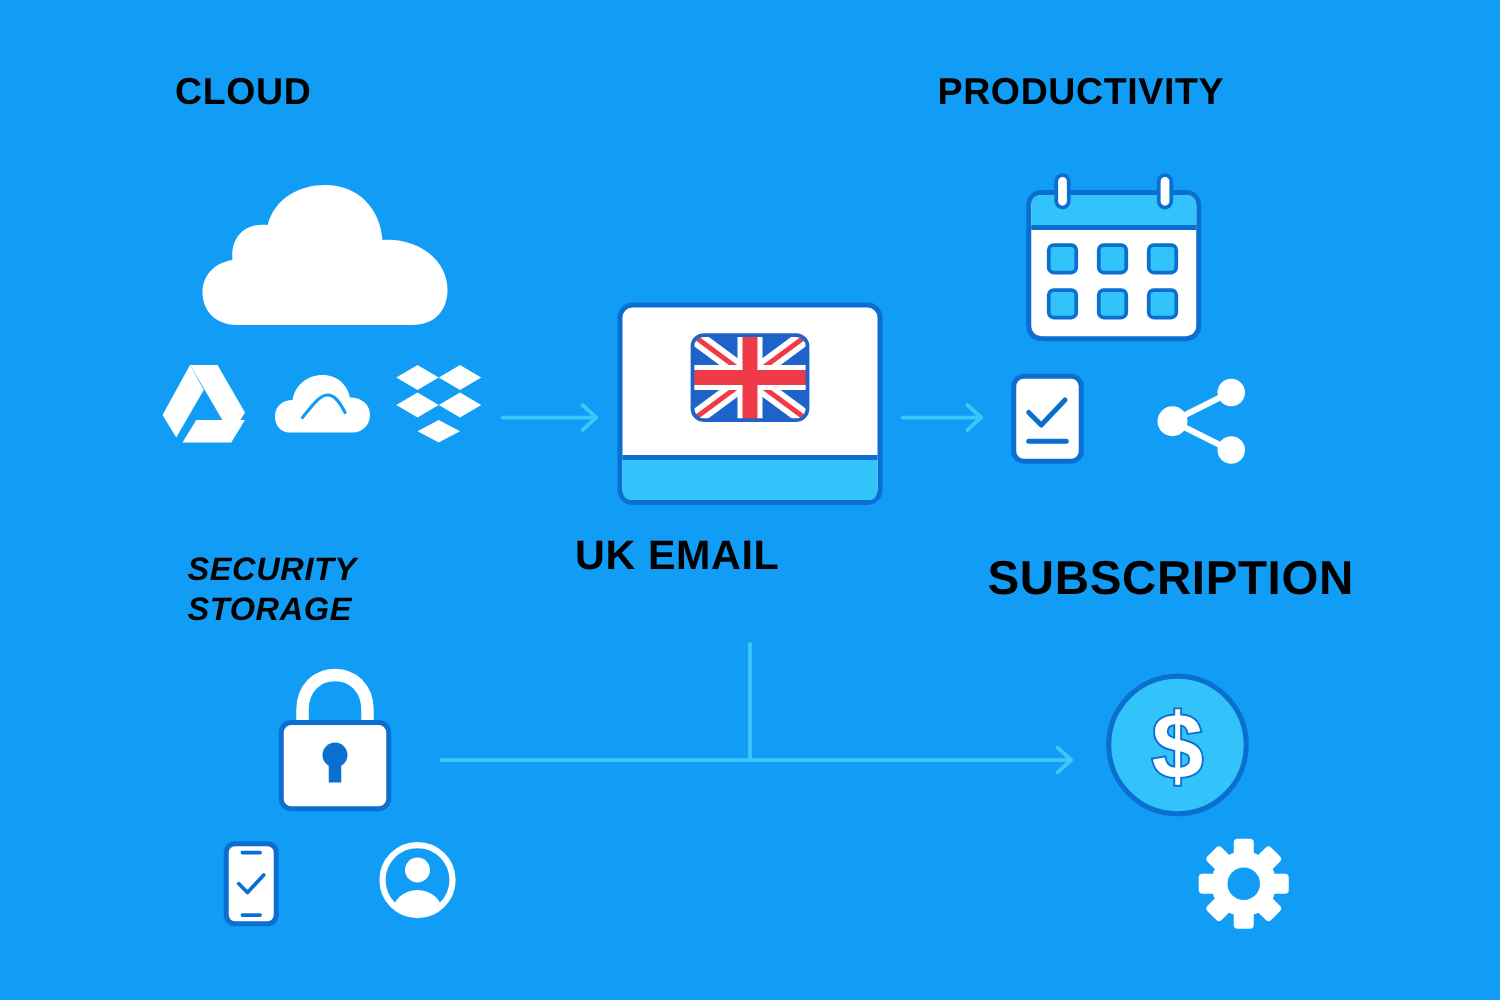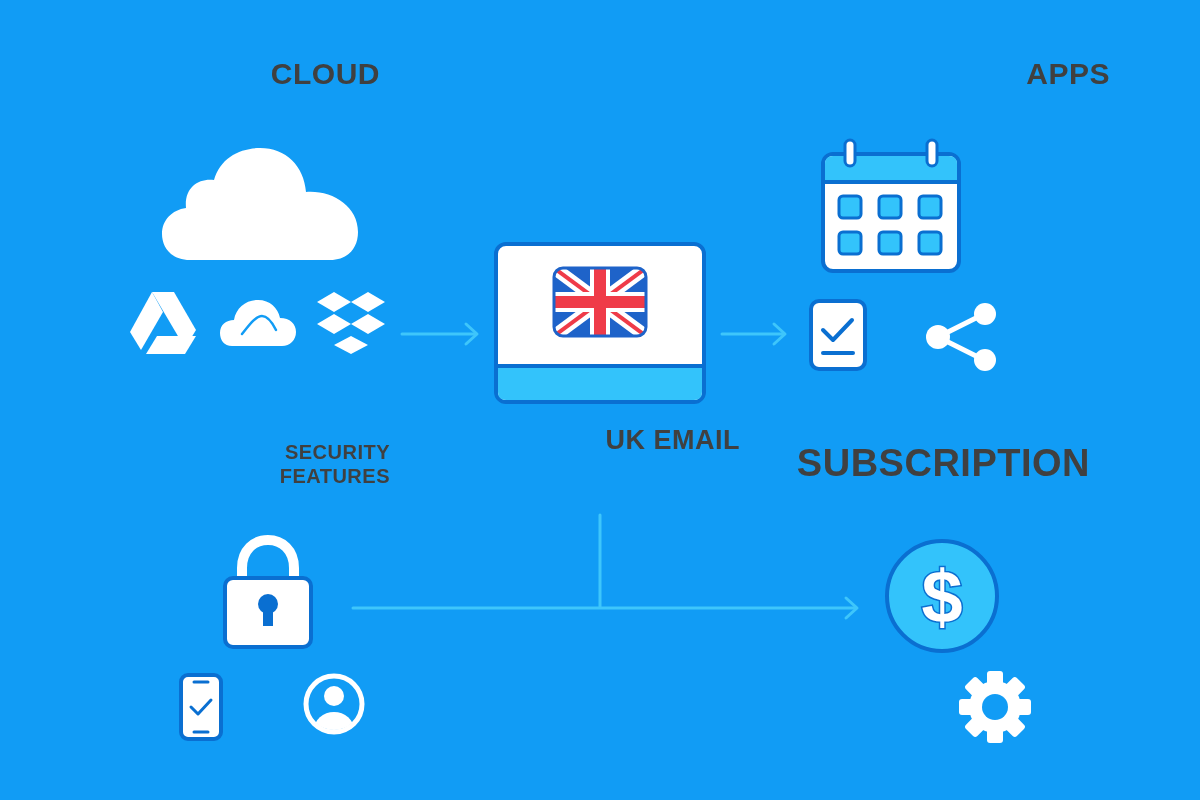--- a/index.html
+++ b/index.html
@@ -3,45 +3,45 @@
 <meta charset="utf-8">
 <style>
   html, body { margin:0; padding:0; }
   body {
     width:1200px; height:800px; overflow:hidden;
     background:#119cf5;
     font-family:"Liberation Sans", "DejaVu Sans", sans-serif;
     position:relative;
   }
   .label {
-    position:absolute; color:#404040; font-weight:700;
-    text-align:right; letter-spacing:0.5px; line-height:1.22;
+    position:absolute; color:#000000; font-weight:700;
+    text-align:left; letter-spacing:0.5px; line-height:1.22;
   }
   .label span { display:block; }
   .abs { position:absolute; }
   svg { display:block; overflow:visible; }
 </style>
 </head>
 <body>
 
 <div class="label" style="left:140px; top:56px; width:240px; font-size:30px;">
   <span>CLOUD</span>
 </div>
 
 <div class="label" style="left:750px; top:56px; width:360px; font-size:30px;">
-  <span>APPS</span>
+  <span>PRODUCTIVITY</span>
 </div>
 
-<div class="label" style="left:460px; top:424px; width:280px; font-size:27px;">
+<div class="label" style="left:460px; top:424px; width:280px; font-size:33px;">
   <span>UK EMAIL</span>
 </div>
 
-<div class="label" style="left:150px; top:440px; width:240px; font-size:20px;">
+<div class="label" style="left:150px; top:440px; width:240px; font-size:26px;font-style:italic;">
   <span>SECURITY</span>
-  <span>FEATURES</span>
+  <span>STORAGE</span>
 </div>
 
 <div class="label" style="left:790px; top:440px; width:300px; font-size:38px;">
   <span>SUBSCRIPTION</span>
 </div>
 
 <svg class="abs" style="left:0; top:0;" width="1200" height="800">
   <g stroke="#3ec6fb" stroke-width="3" fill="none" stroke-linecap="round" stroke-linejoin="round">
 
     <g>

